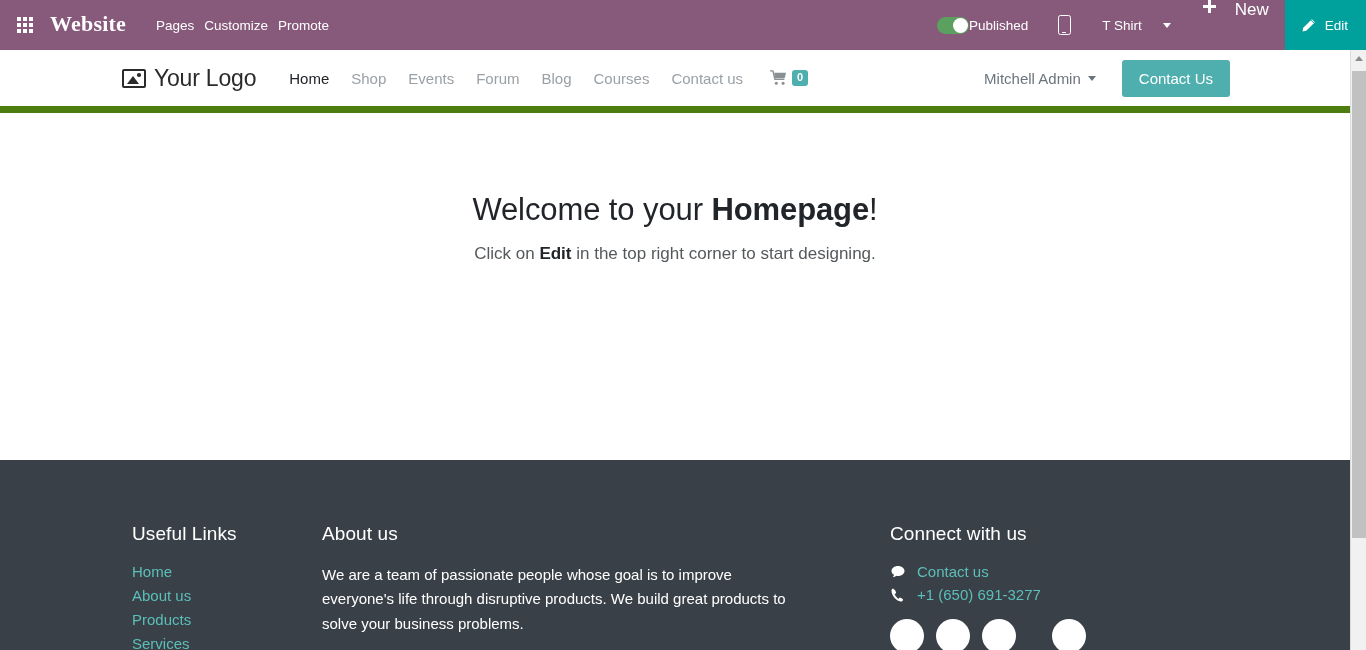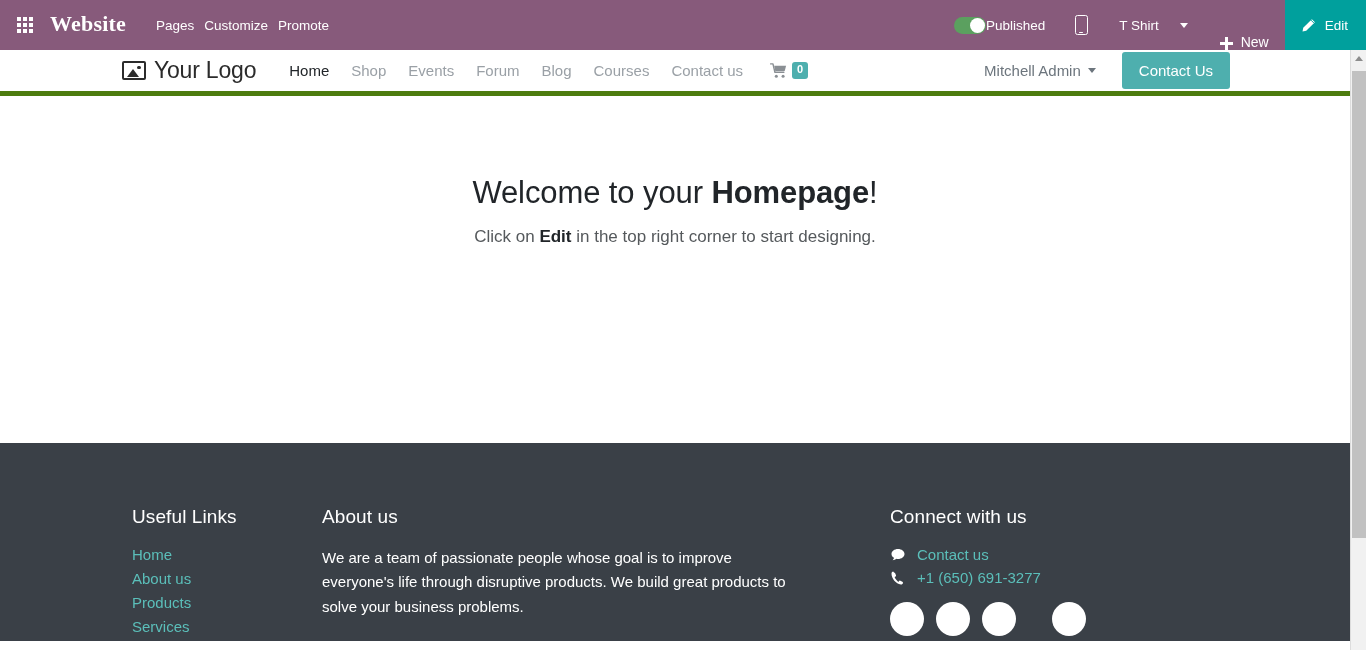--- a/index.html
+++ b/index.html
@@ -85,23 +85,23 @@
     font-size: 13.5px;
   }
   .caret-down {
     width: 0; height: 0;
     border-left: 4.5px solid transparent;
     border-right: 4.5px solid transparent;
     border-top: 5px solid #ffffff;
   }
 
   .new-group {
-    display: flex; align-items: flex-end; gap: 8px;
+    display: flex; align-items: flex-start; gap: 19px;
     padding: 0 16px; height: 50px; cursor: pointer;
-    font-size: 14px;
+    font-size: 17px;
   }
   .plus-icon {
     position: relative; width: 13px; height: 13px; flex: none;
   }
   .plus-icon::before, .plus-icon::after {
     content: ""; position: absolute; background: #fff;
   }
   .plus-icon::before { left: 0; top: 5px; width: 13px; height: 3px; }
   .plus-icon::after  { top: 0; left: 5px; height: 13px; width: 3px; }
 
@@ -115,24 +115,24 @@
   .pencil-icon { width: 15px; height: 15px; flex: none; }
 
   
   .site-wrap {
     position: absolute; top: 50px; left: 0;
     width: 1350px; height: 600px;
     background: #ffffff;
     overflow: hidden;
   }
   .site-header {
-    height: 46px;
+    height: 63px;
     display: flex; align-items: center;
     padding: 0 0 0 122px;
-    border-bottom: 5px solid #4d7c0f;
+    border-bottom: 7px solid #4d7c0f;
     background: #fff;
   }
   .brand { display: flex; align-items: center; gap: 8px; cursor: pointer; margin-right: 22px; }
   .brand-img-icon {
     width: 24px; height: 19px;
     border: 2px solid #2b2b2b; border-radius: 2px;
     position: relative; overflow: hidden; flex: none;
   }
   .brand-img-icon::before {
     content: ""; position: absolute; left: 2.5px; bottom: 1.5px;

